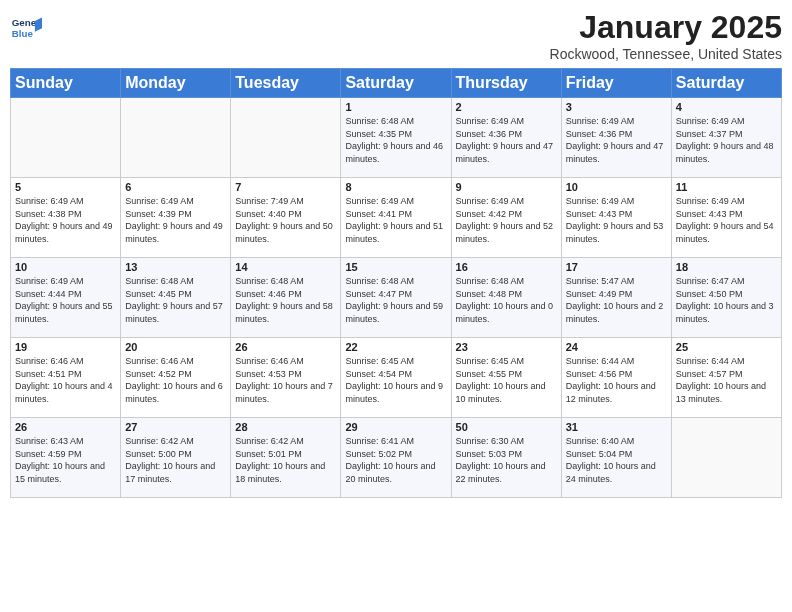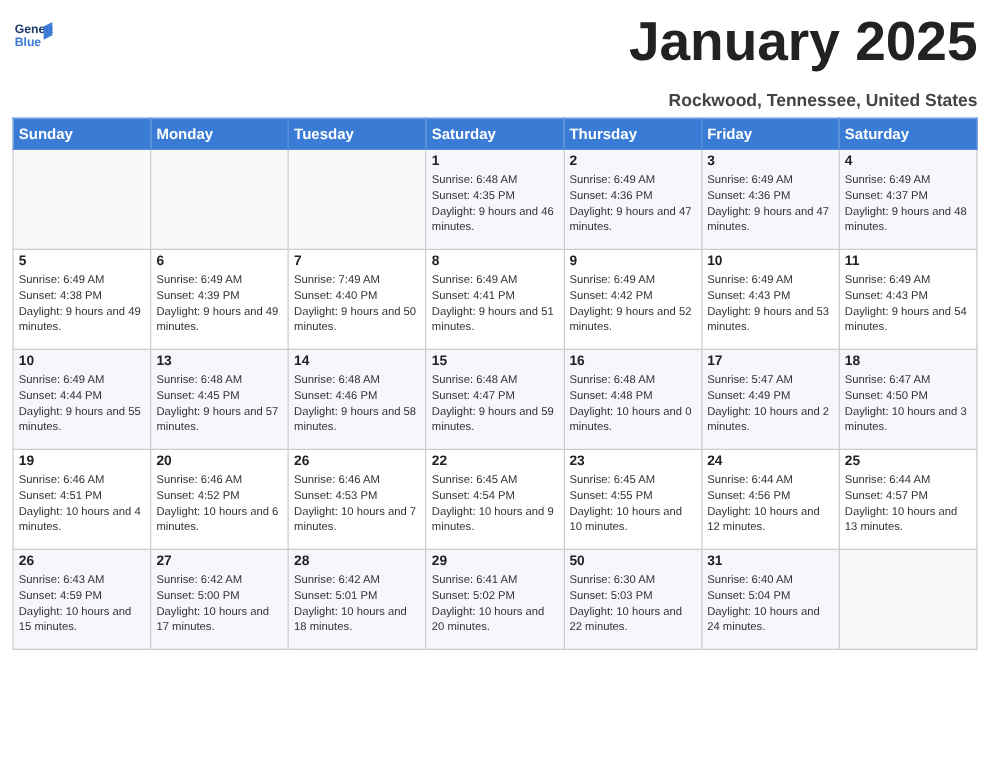--- a/index.html
+++ b/index.html
@@ -21,40 +21,39 @@
       align-items: center;
       gap: 4px;
       margin-top: 4px;
     }
     .logo-icon {
       width: 32px;
       height: 32px;
     }
     .title-block { text-align: right; }
     .month-title {
-      font-size: 44px;
+      font-size: 32px;
       font-weight: bold;
       color: #222;
       line-height: 1.1;
     }
     .location {
       font-size: 14px;
       color: #444;
-      margin-top: 14px;
-      font-weight: bold;
+      margin-top: 1px;
     }
     table {
       width: 100%;
       border-collapse: collapse;
       table-layout: fixed;
     }
     thead th {
       background: #3a7bd5;
       color: #fff;
-      font-size: 12px;
+      font-size: 16px;
       font-weight: bold;
       padding: 5px 4px;
       border: 1px solid #5a8fd8;
       text-align: left;
     }
     tbody td {
       border: 1px solid #ccc;
       vertical-align: top;
       padding: 3px 4px;
       min-height: 80px;

